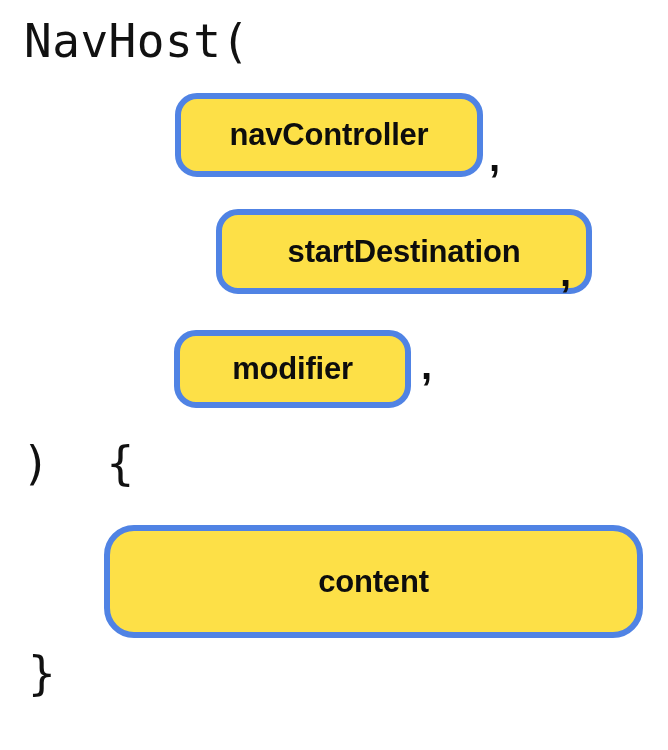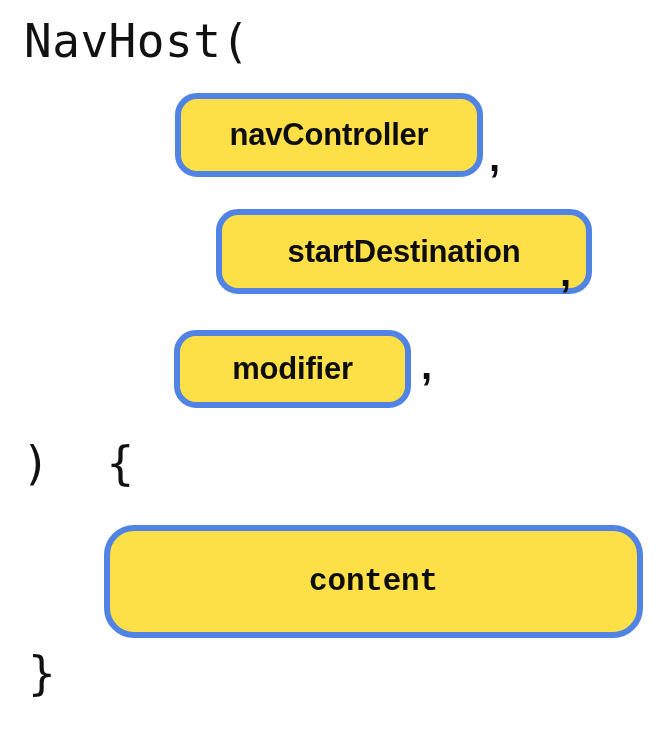--- a/index.html
+++ b/index.html
@@ -83,21 +83,20 @@
     top: 330px;
     width: 237px;
     height: 78px;
   }
   #pill-content {
     left: 104px;
     top: 525px;
     width: 539px;
     height: 113px;
     border-radius: 30px;
-    font-family: Liberation Mono, monospace;
   }
 
   
   .comma {
     position: absolute;
     font-family: "Liberation Sans", sans-serif;
     font-weight: 700;
     font-size: 40px;
     color: #0d0d0d;
     line-height: 1;

